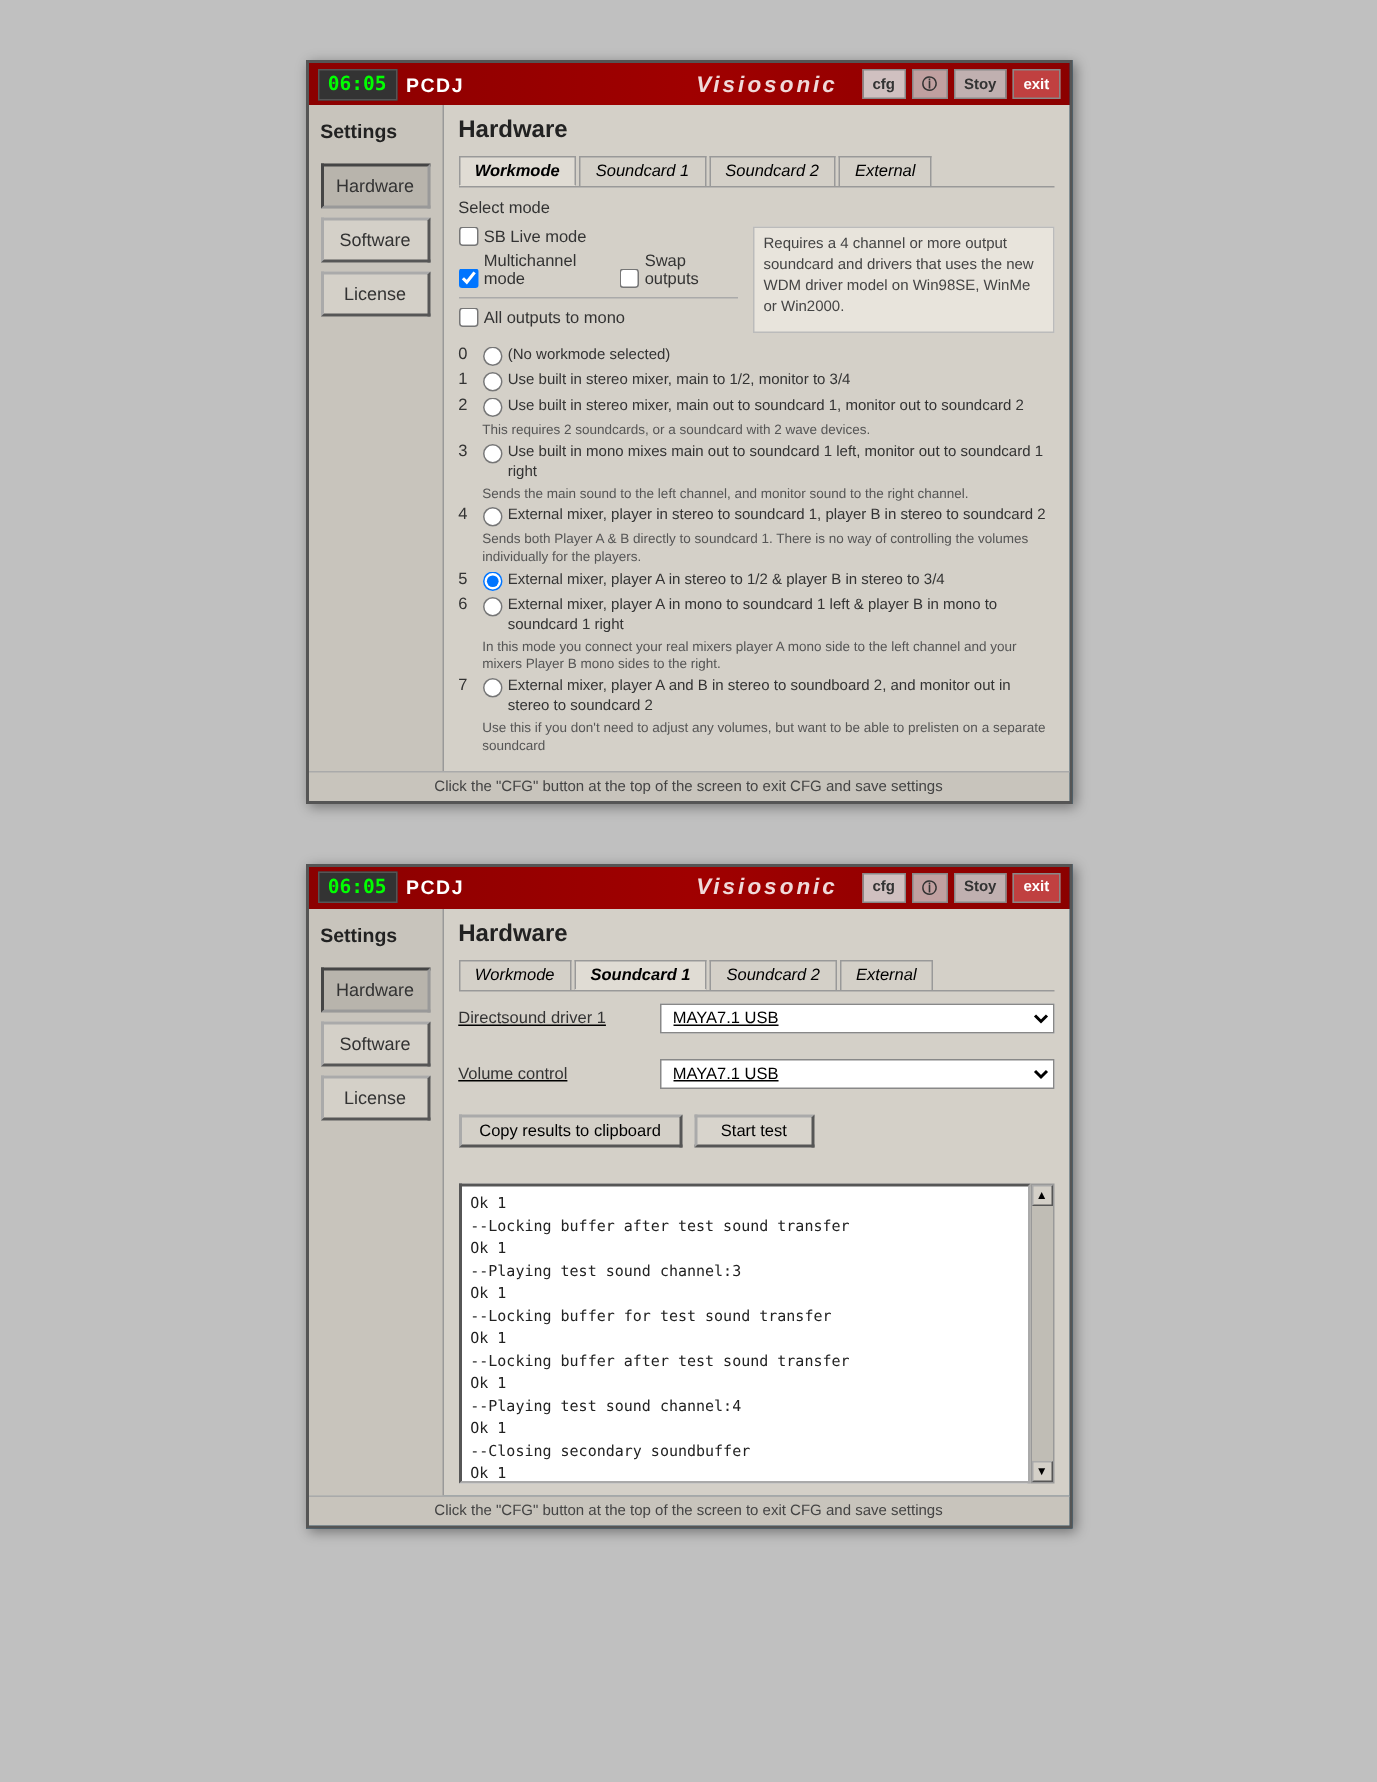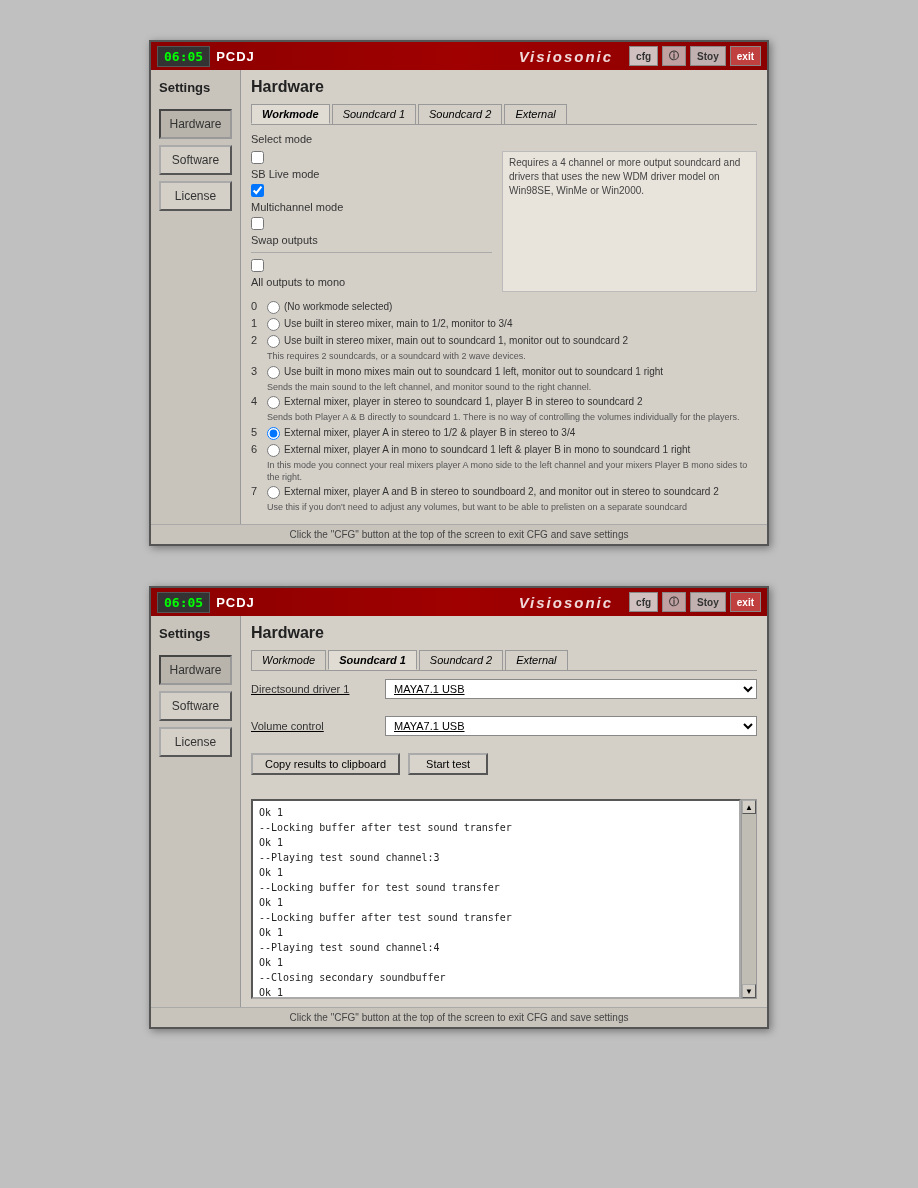--- a/index.html
+++ b/index.html
@@ -8,21 +8,21 @@
       font-family: Arial, Tahoma, sans-serif;
       font-size: 11px;
       display: flex;
       flex-direction: column;
       align-items: center;
       padding: 40px 20px;
       gap: 40px;
     }
 
     .window {
-      width: 620px;
+      width: 511px;
       border: 2px solid #555;
       background: #0c4a6e;
       box-shadow: 2px 2px 8px rgba(0,0,0,0.4);
     }
 
     
     .title-bar {
       background: linear-gradient(to right, #8b0000, #a00000, #8b0000);
       height: 28px;
       display: flex;
@@ -161,24 +161,23 @@
       background: #e8e4dc;
       border: 1px solid #bbb;
       padding: 4px 6px;
       font-size: 10px;
       color: #444;
       line-height: 1.4;
     }
 
     .checkbox-row {
       display: flex;
-      align-items: flex-start;
+      align-items: flex-end;
       gap: 4px;
       margin-bottom: 4px;
-      flex-direction: column;
     }
     .checkbox-row input[type=checkbox] { cursor: pointer; }
     .checkbox-label { font-size: 11px; color: #333; }
 
     .separator-line {
       border: none;
       border-top: 1px solid #aaa;
       margin: 6px 0;
     }
 

